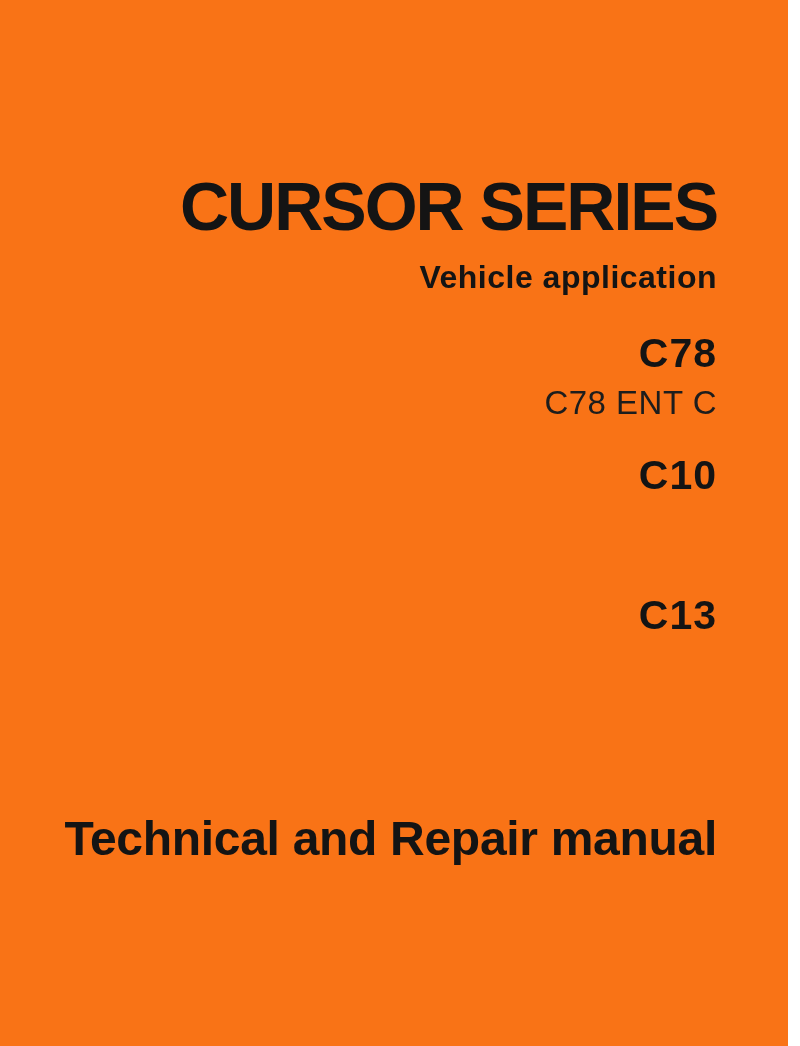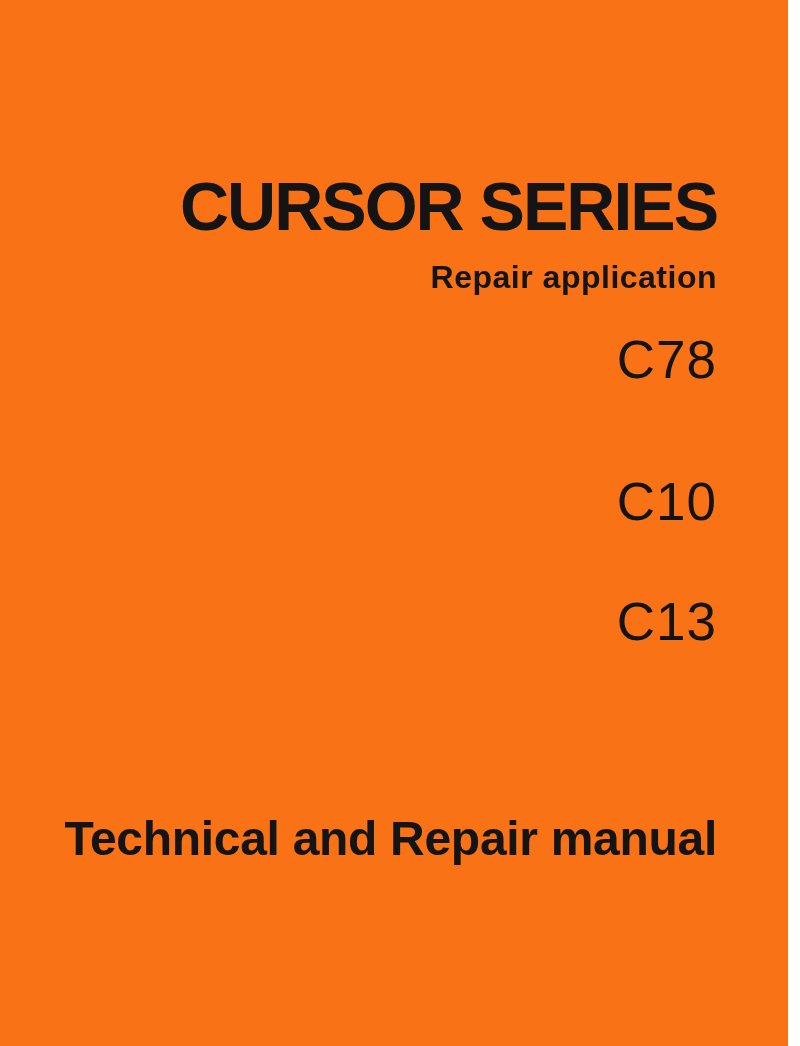--- a/index.html
+++ b/index.html
@@ -30,53 +30,54 @@
     font-weight: 700;
     letter-spacing: -2px;
   }
   .subtitle {
     top: 261px;
     font-size: 32px;
     font-weight: 700;
     letter-spacing: 0.5px;
   }
   .model-name {
-    font-size: 53px;
-    font-weight: 400;
+    font-size: 41px;
+    font-weight: 700;
     letter-spacing: 1px;
   }
   .model-variant {
     font-size: 33px;
     font-weight: 400;
     letter-spacing: 0.5px;
     color: #1d1d1d;
   }
   .m0 { top: 333px; }
   .v0 { top: 386px; }
-  .m1 { top: 475px; }
+  .m1 { top: 455px; }
   .v1 { top: 508px; }
   .m2 { top: 575px; margin-top: 20px; }
   .v2 { top: 628px; }
   .footer-title {
     top: 815px;
     font-size: 48px;
     font-weight: 700;
     letter-spacing: -0.3px;
   }
 </style>
 </head>
 <body>
 
 <div class="page">
 
   <h1 class="line title">CURSOR SERIES</h1>
 
-  <div class="line subtitle">Repair application</div>
+  <div class="line subtitle">Vehicle application</div>
 
   <div class="line model-name m0">C78</div>
+  <div class="line model-variant v0">C78 ENT C</div>
 
   <div class="line model-name m1">C10</div>
 
   <div class="line model-name m2">C13</div>
 
   <div class="line footer-title">Technical and Repair manual</div>
 
 </div>
 
 </body></html>

